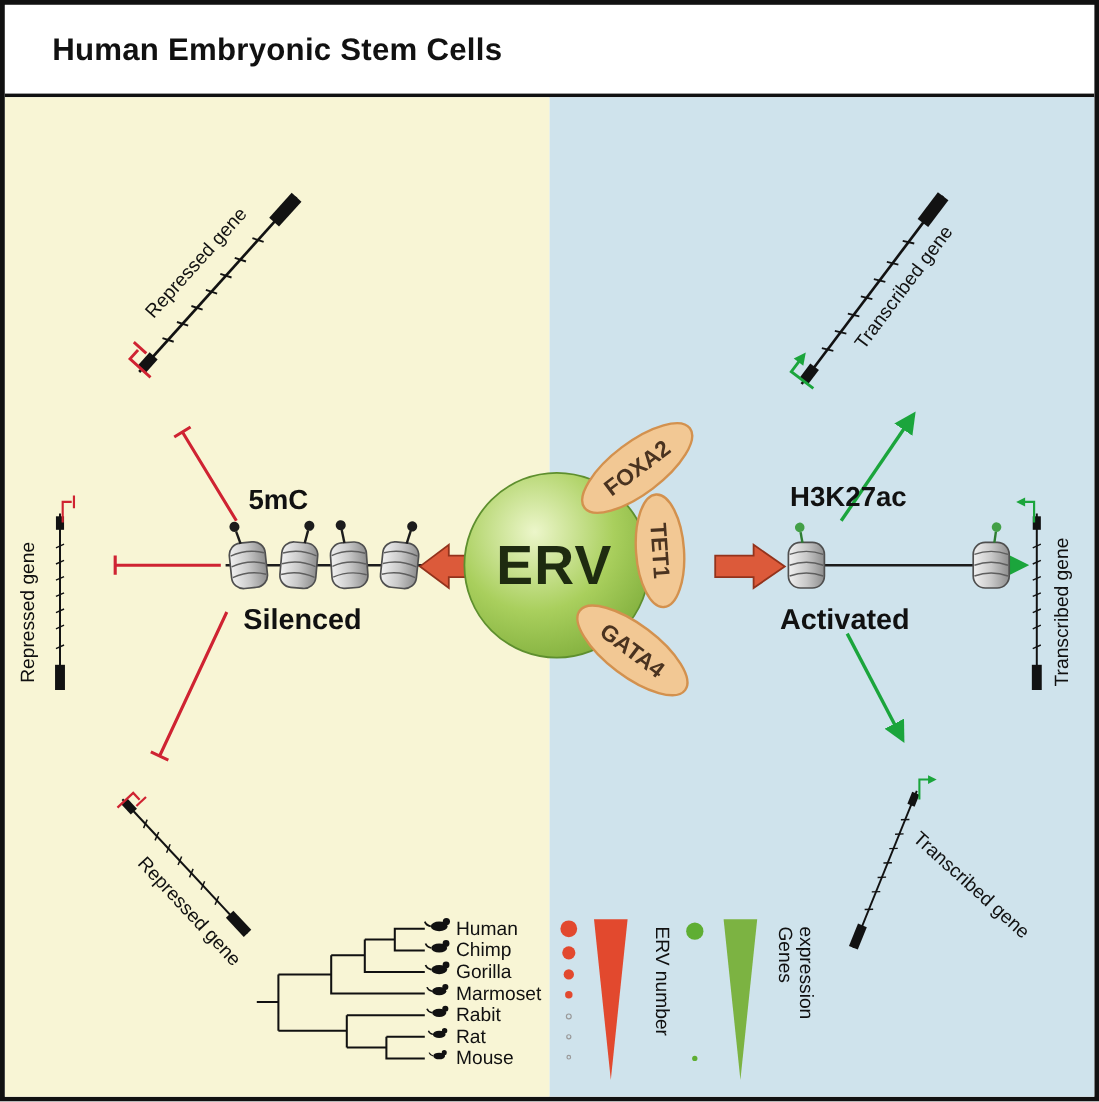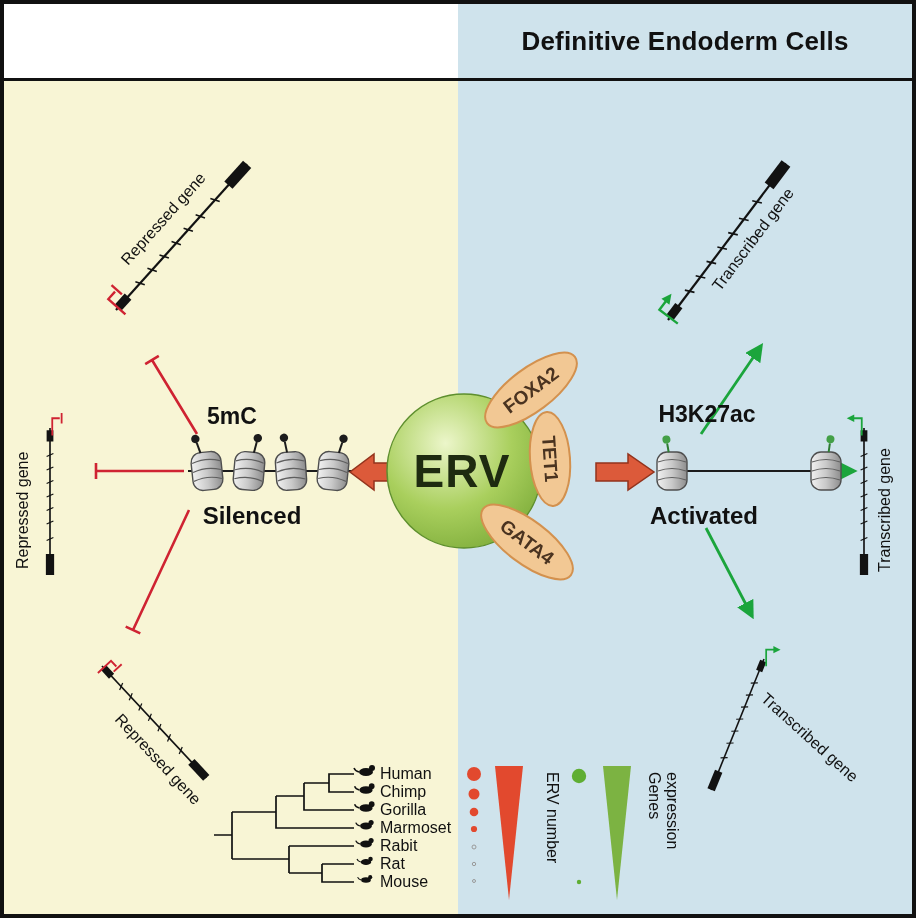--- a/index.html
+++ b/index.html
@@ -23,21 +23,21 @@
   .species { font-size:16px; fill:#111; }
   .axis    { font-size:16px; fill:#111; }
   .factor  { font-size:19px; font-weight:bold; fill:#4a3320; }
   .ervtxt  { font-size:46px; font-weight:bold; fill:#1e2b10; letter-spacing:1px; }
 </style>
 </head>
 <body>
 
 <div id="figure">
 
-  <div class="hdr hdr-right">Definitive Endoderm Cells</div>
+  <div class="hdr hdr-left">Human Embryonic Stem Cells</div>
   <div class="hrule"></div>
   <div class="bg bg-left"></div>
   <div class="bg bg-right"></div>
 
   <svg class="overlay" width="908" height="910" viewBox="0 0 908 910">
     <defs>
       <radialGradient id="ervGrad" cx="38%" cy="32%" r="78%">
         <stop offset="0%" stop-color="#ecf6ca"></stop>
         <stop offset="55%" stop-color="#a9cf5d"></stop>
         <stop offset="100%" stop-color="#7cab39"></stop>

